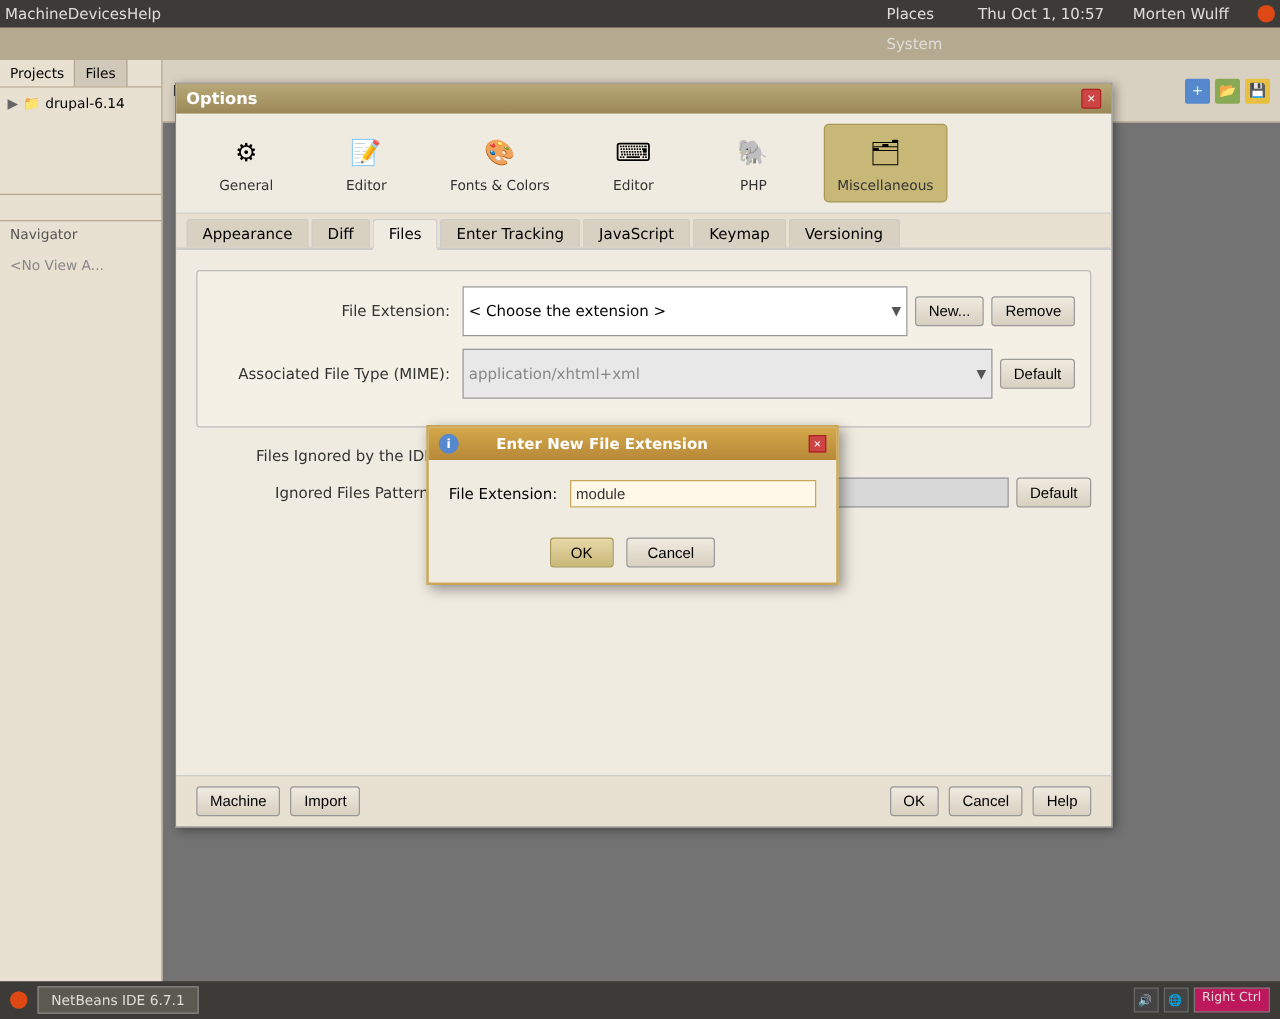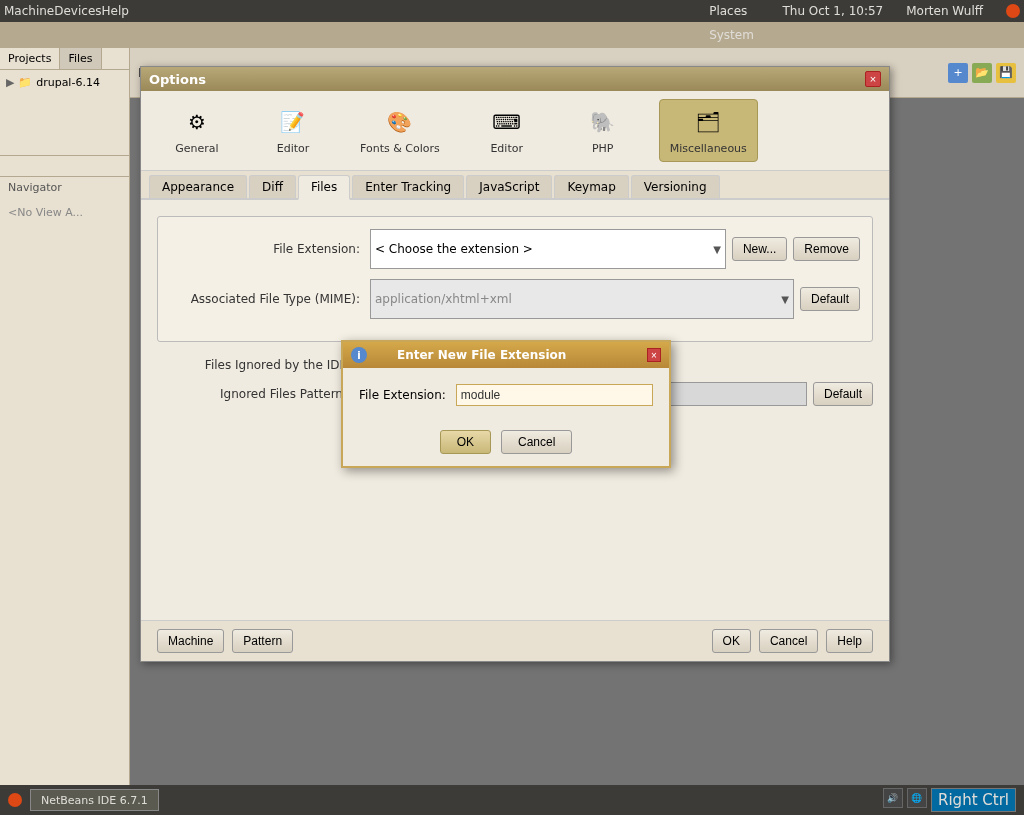--- a/index.html
+++ b/index.html
@@ -521,35 +521,35 @@
           <div class="sub-dialog-footer">
             <button class="sub-btn ok-btn">OK</button>
             <button class="sub-btn">Cancel</button>
           </div>
         </div>
       </div>
 
       <div class="options-footer">
         <div class="footer-left">
           <button class="btn">Machine</button>
-          <button class="btn">Pattern</button>
+          <button class="btn">Import</button>
         </div>
         <div class="footer-right">
           <button class="btn">OK</button>
           <button class="btn">Cancel</button>
           <button class="btn">Help</button>
         </div>
       </div>
     </div>
   </div>
 </div>
 
 <div class="taskbar">
   <div style="width:14px;height:14px;background:#dd4814;border-radius:50%;flex-shrink:0;"></div>
   <div class="taskbar-item">
     <span>NetBeans IDE 6.7.1</span>
   </div>
   <div class="taskbar-right">
     <div style="width:20px;height:20px;background:#444;border:1px solid #666;display:flex;align-items:center;justify-content:center;font-size:9px;color:#ddd;cursor:pointer;">🔊</div>
     <div style="width:20px;height:20px;background:#444;border:1px solid #666;display:flex;align-items:center;justify-content:center;font-size:9px;color:#ddd;cursor:pointer;">🌐</div>
-    <span style="color:#e0ddd8;font-size:15px;padding:2px 6px;background:#0369a1;border:1px solid #777;">Right Ctrl</span>
+    <span style="color:#e0ddd8;font-size:10px;padding:2px 6px;background:#be185d;border:1px solid #777;">Right Ctrl</span>
   </div>
 </div>
 
 </body></html>

